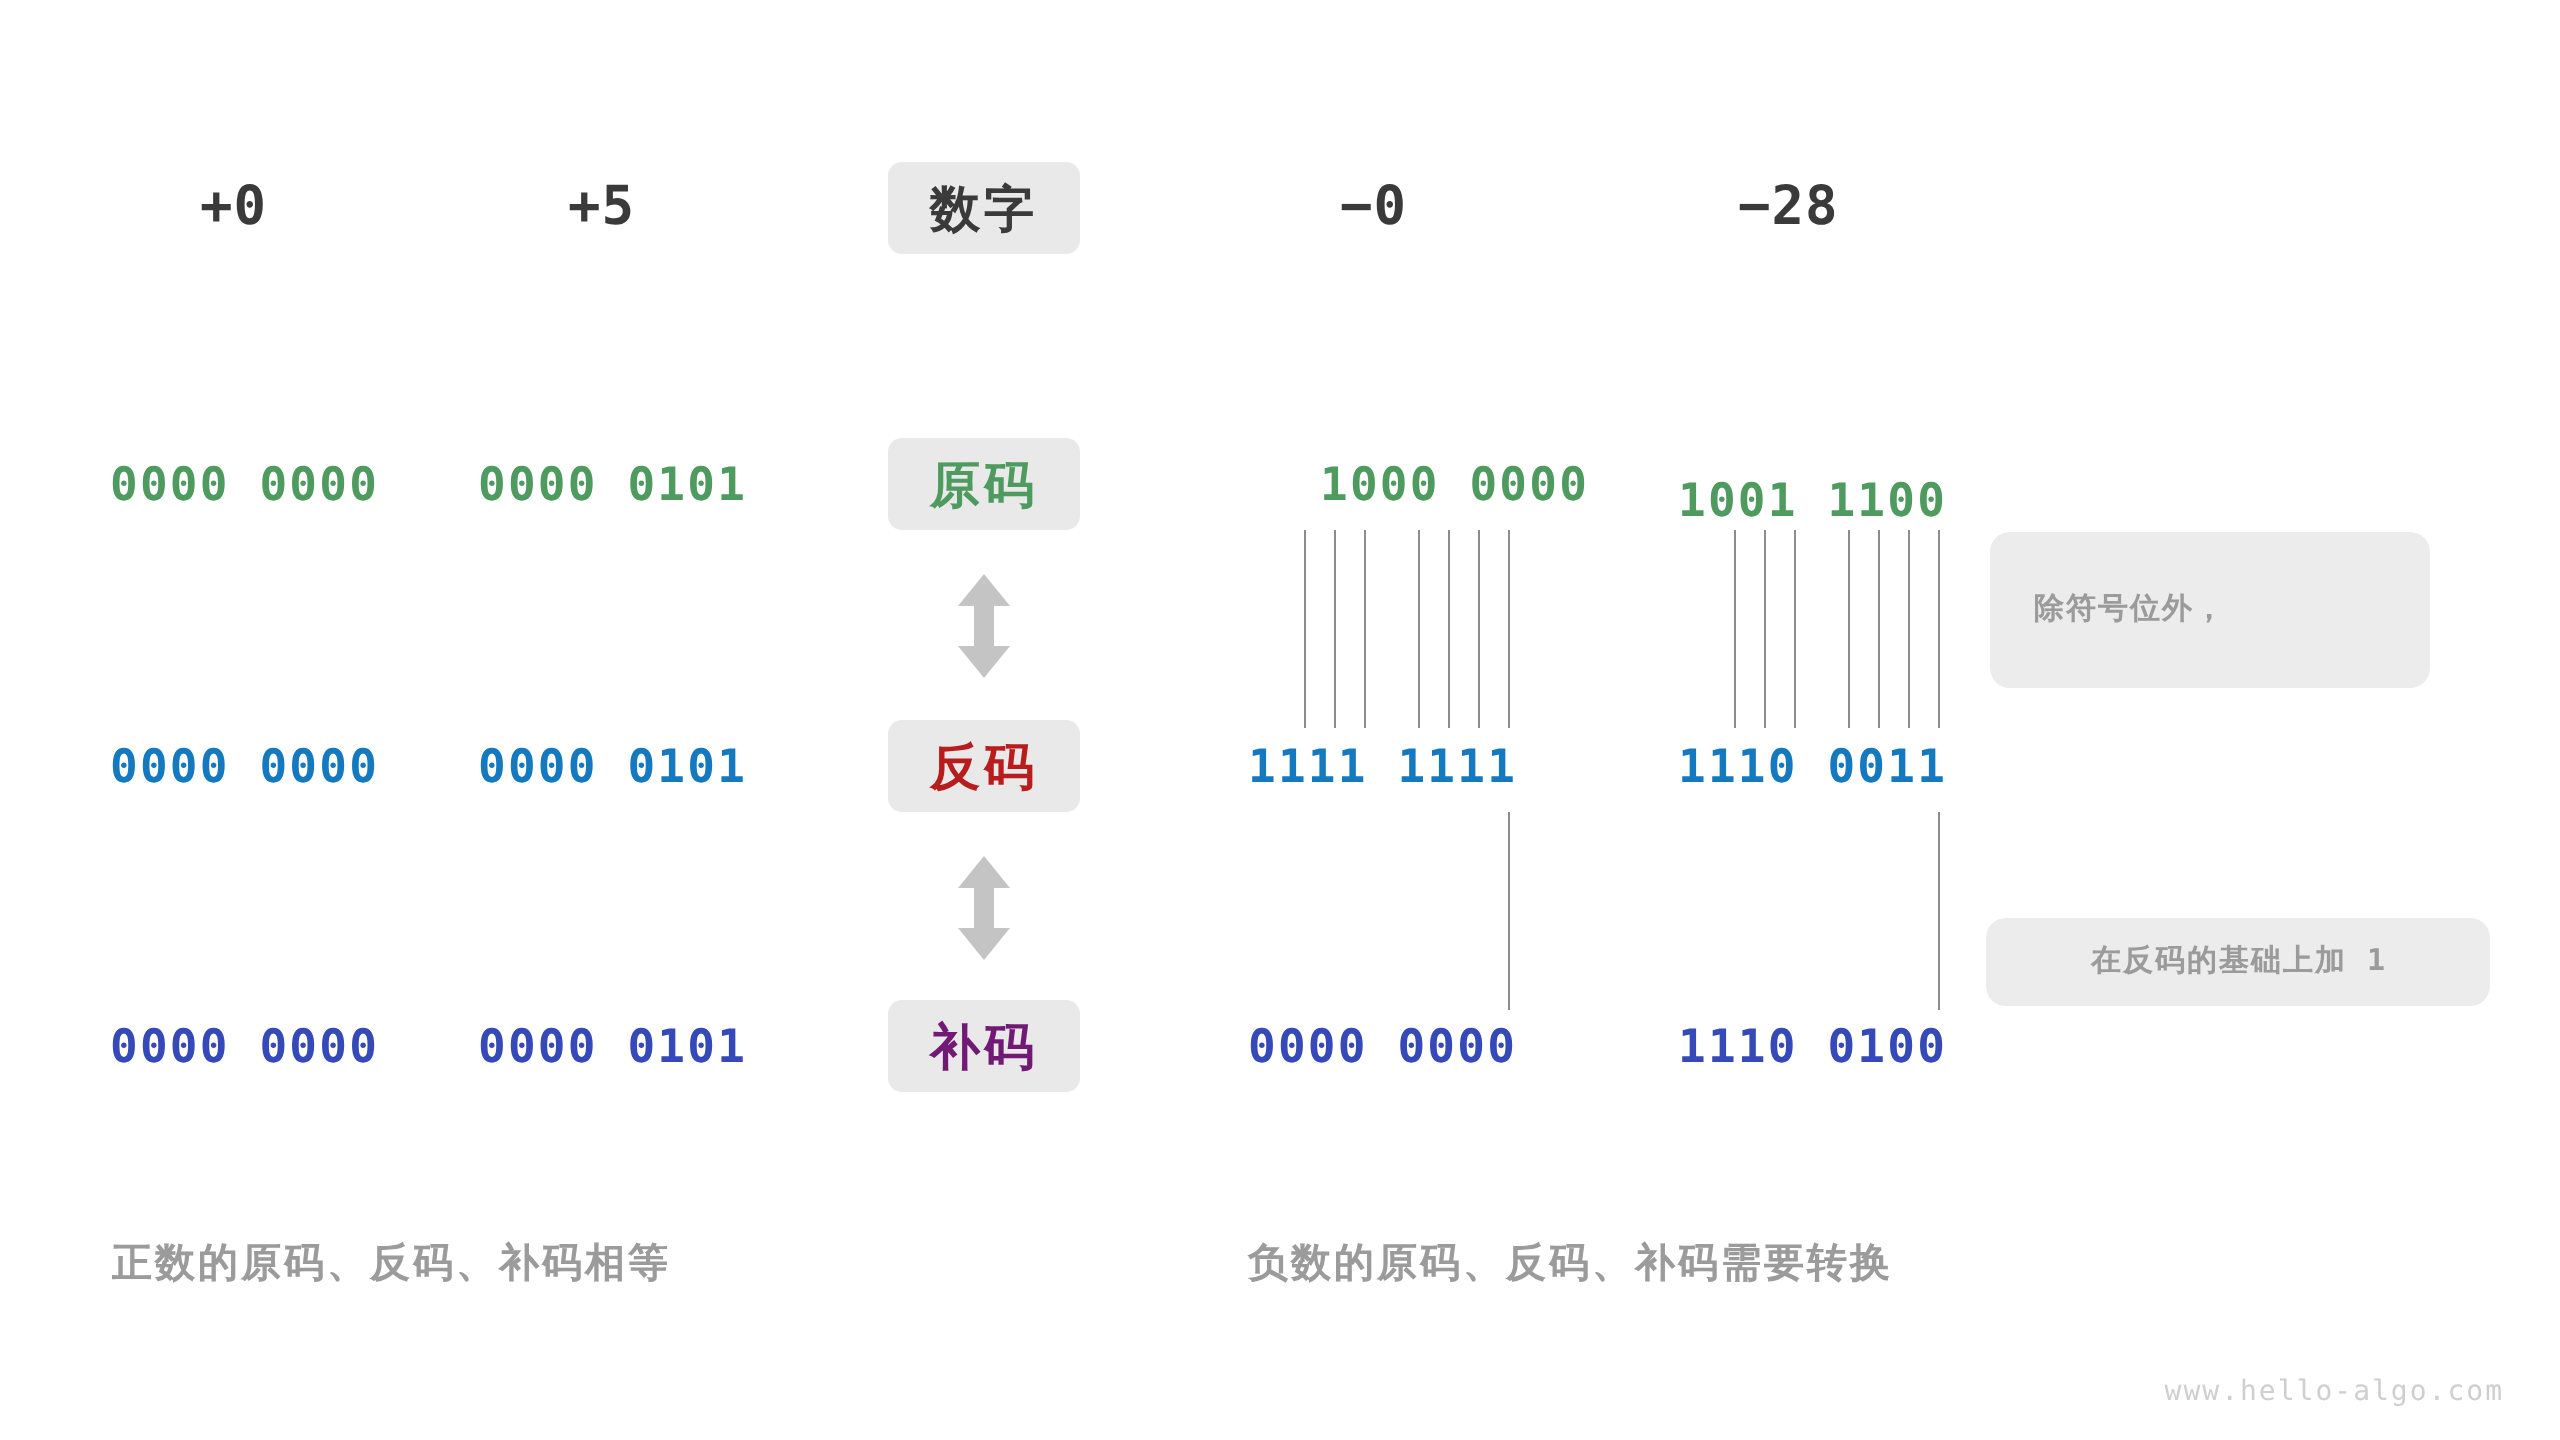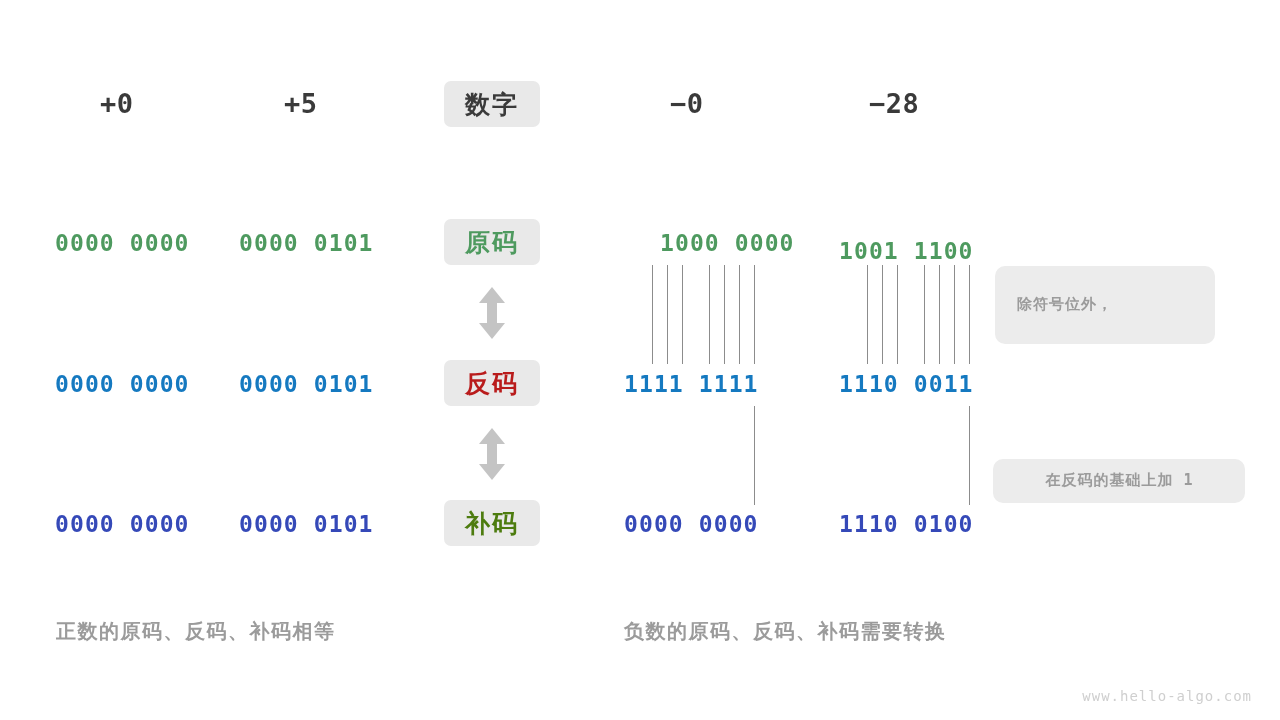--- a/index.html
+++ b/index.html
@@ -56,21 +56,21 @@
     align-items: center;
     justify-content: center;
     font-family: "DejaVu Sans", "Liberation Sans", sans-serif;
     font-weight: bold;
     font-size: 25px;
     letter-spacing: 2px;
   }
   .badge.b-dark  { color: #3a3a3a; }
   .badge.b-green { color: #4e9a5f; }
   .badge.b-blue  { color: #b91c1c; }
-  .badge.b-indigo{ color: #4d7c0f; text-align: center; }
+  .badge.b-indigo{ color: #701a75; text-align: center; }
 
   
   .note {
     position: absolute;
     background: #ececec;
     border-radius: 10px;
     color: #9b9b9b;
     font-family: "DejaVu Sans", "Liberation Sans", sans-serif;
     font-weight: bold;
     font-size: 15px;

